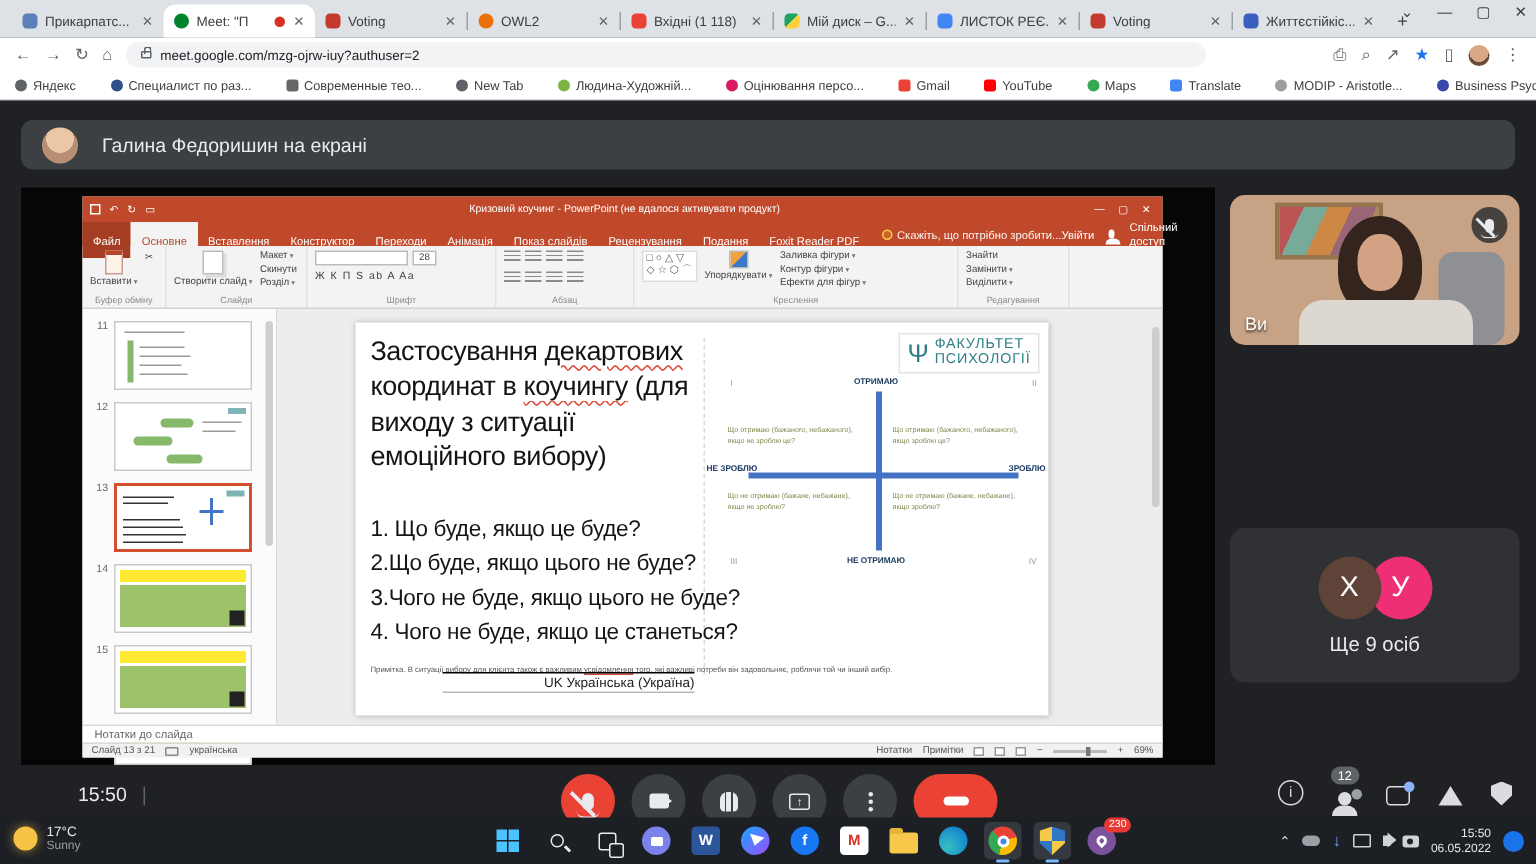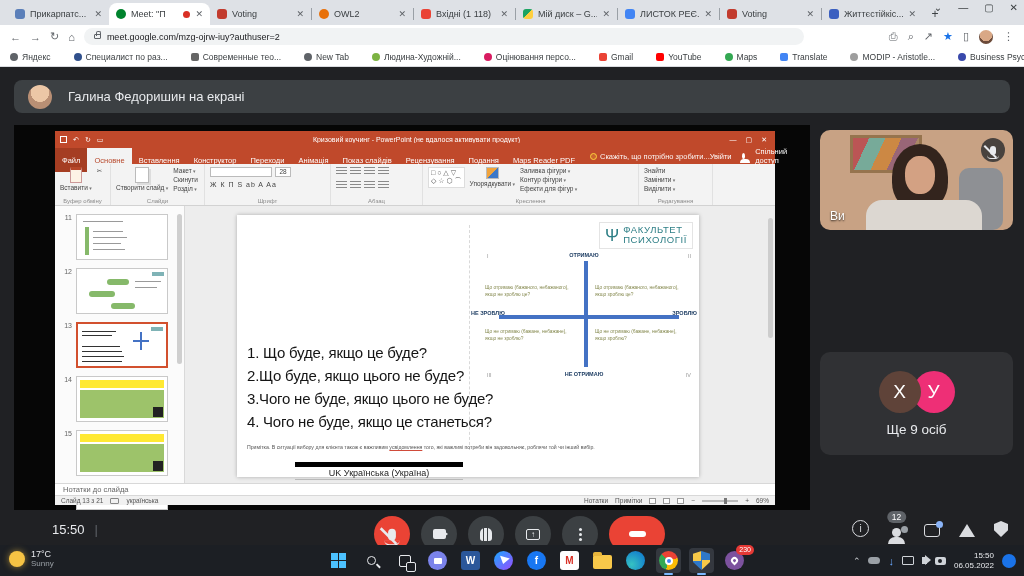--- a/index.html
+++ b/index.html
@@ -98,21 +98,21 @@
 
   .editor{flex:1;background:#ededed;position:relative}
   .escroll{position:absolute;right:2px;top:12px;width:5px;height:120px;background:#cdcdcd;border-radius:3px}
   .slide{position:absolute;left:52px;top:9px;width:462px;height:262px;background:#fff;box-shadow:0 0 4px rgba(0,0,0,.28)}
   .guide{position:absolute;left:232px;top:10px;height:225px;border-left:1px dashed #d9d9d9}
   .stitle{position:absolute;left:10px;top:8px;width:228px;font-size:18px;line-height:1.3;color:#141414;letter-spacing:-.3px}
   .sq{text-decoration:underline wavy #e04b3a 1px;text-underline-offset:3px}
   .slist{position:absolute;left:10px;top:127px;width:448px;font-size:15px;line-height:1.53;color:#151515;letter-spacing:-.2px}
   .snote{position:absolute;left:10px;top:229px;width:430px;font-size:5.2px;color:#555;line-height:1.5}
   .ru{text-decoration:underline #d04b3a 1px;text-underline-offset:1px}
-  .langbar{position:absolute;left:58px;top:247px;width:168px;text-align:center;font-size:9px;color:#222;border-top:5px solid #000000;border-bottom:1px solid #b9b9b9;padding:1px 0}
+  .langbar{position:absolute;left:58px;top:233px;width:168px;text-align:right;font-size:9px;color:#222;border-top:1px solid #000000;border-bottom:1px solid #b9b9b9;padding:1px 0}
   .slogo{position:absolute;right:6px;top:7px;display:flex;gap:4px;align-items:center;border:1px solid #e4e4e4;background:#fff;padding:2px 5px}
   .psi{color:#2e7f86;font-size:17px;line-height:1}
   .logotxt{font-size:9.5px;line-height:1.1;color:#2e7f86;letter-spacing:.6px}
 
   .diagram{position:absolute;left:232px;top:30px;width:230px;height:140px;font-size:5px}
   .vline{position:absolute;left:115px;top:16px;width:4px;height:106px;background:#4472c4}
   .hline{position:absolute;left:30px;top:70px;width:180px;height:4px;background:#4472c4}
   .dl{position:absolute;font-size:5.5px;font-weight:bold;color:#17375e}
   .dl.top{left:0;right:0;top:7px;text-align:center}
   .dl.bottom{left:0;right:0;top:126px;text-align:center}
@@ -402,21 +402,21 @@
         <div class="ppt-tabs">
           <div class="ptab file">Файл</div>
           <div class="ptab active">Основне</div>
           <div class="ptab">Вставлення</div>
           <div class="ptab">Конструктор</div>
           <div class="ptab">Переходи</div>
           <div class="ptab">Анімація</div>
           <div class="ptab">Показ слайдів</div>
           <div class="ptab">Рецензування</div>
           <div class="ptab">Подання</div>
-          <div class="ptab">Maps Reader PDF</div>
+          <div class="ptab">Foxit Reader PDF</div>
           <div class="tellme">
               <span class="bulb"></span>
               <span>Скажіть, що потрібно зробити...</span>
             </div>
           <div class="pright">
             <span>Увійти</span>
             <span class="pperson"></span>
             <span>Спільний доступ</span>
           </div>
         </div>
@@ -551,20 +551,21 @@
               <div class="tmini" style="height:26px">
                   <div class="ybar"></div>
                 </div>
             </div>
             <div class="tscroll"></div>
           </div>
 
           <div class="editor">
             <div class="slide">
               <div class="guide"></div>
+              <div class="stitle"><span>Застосування </span><span class="sq">декартових</span><span> координат в </span><span class="sq">коучингу</span><span> (для виходу з ситуації емоційного вибору)</span></div>
 
               <div class="slist">
                 <div>1. Що буде, якщо це буде?</div>
                 <div>2.Що буде, якщо цього не буде?</div>
                 <div>3.Чого не буде, якщо цього не буде?</div>
                 <div>4. Чого не буде, якщо це станеться?</div>
               </div>
 
               <div class="snote"><span>Примітка. В ситуації вибору для клієнта також є важливим </span><span class="ru">усвідомлення</span><span> того, які важливі потреби він задовольняє, роблячи той чи інший вибір.</span></div>
 

